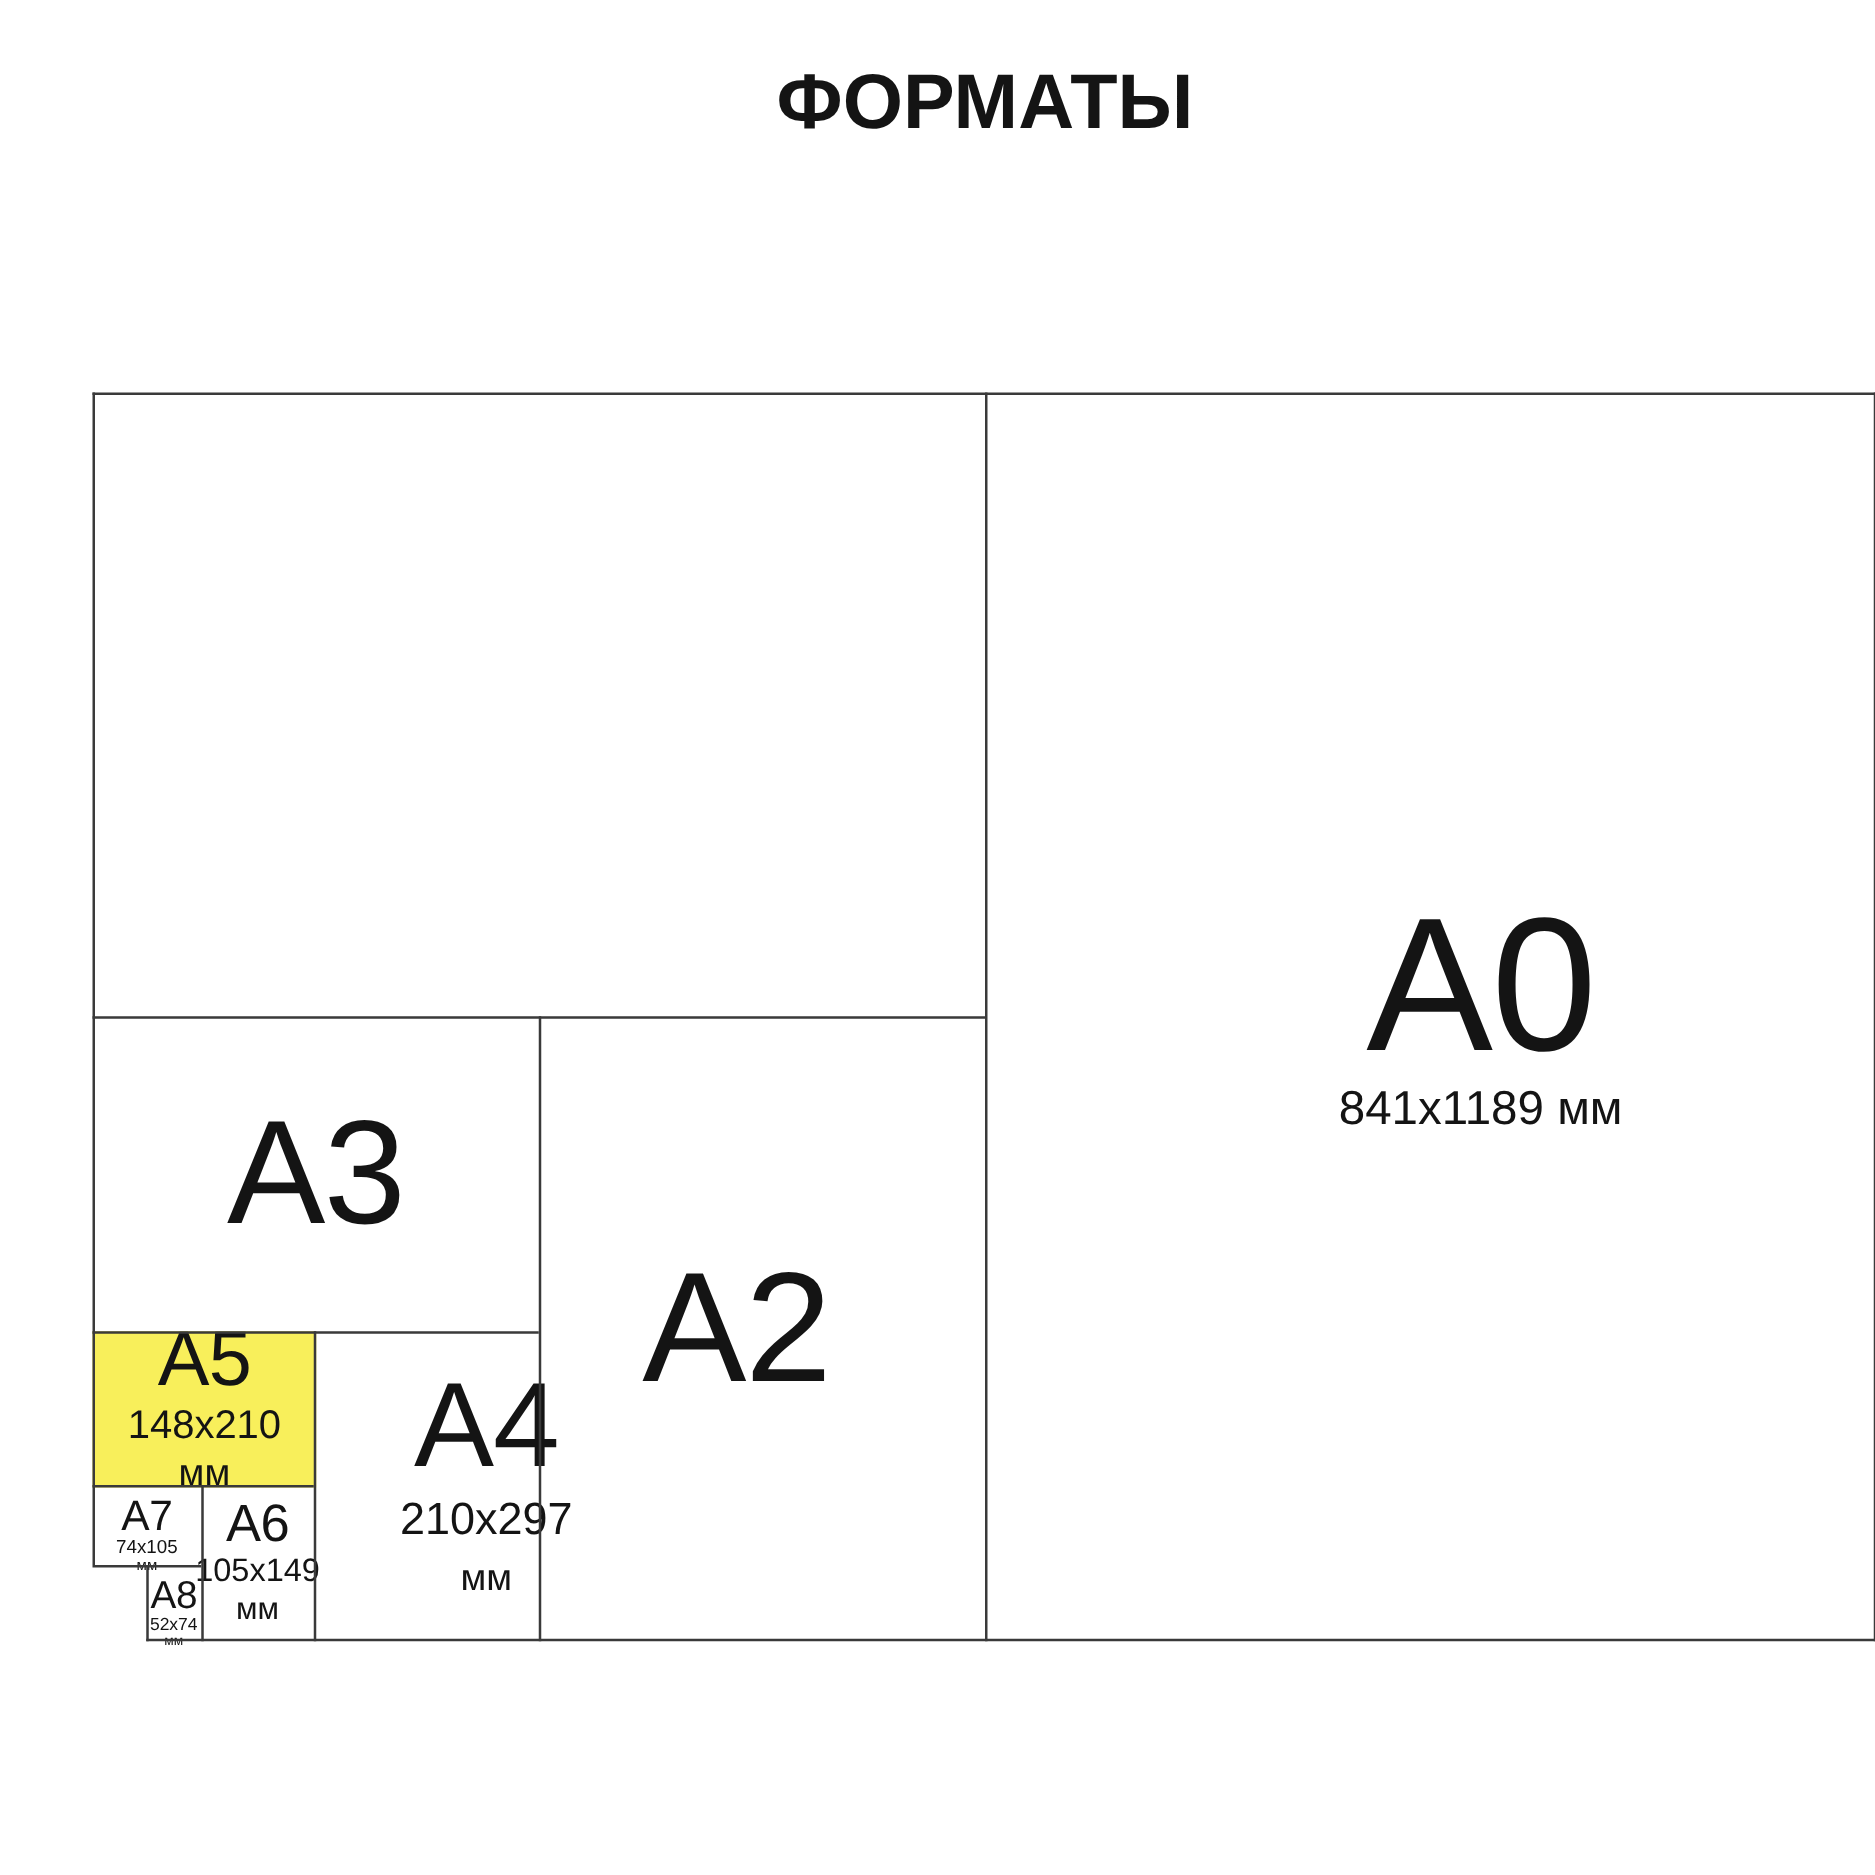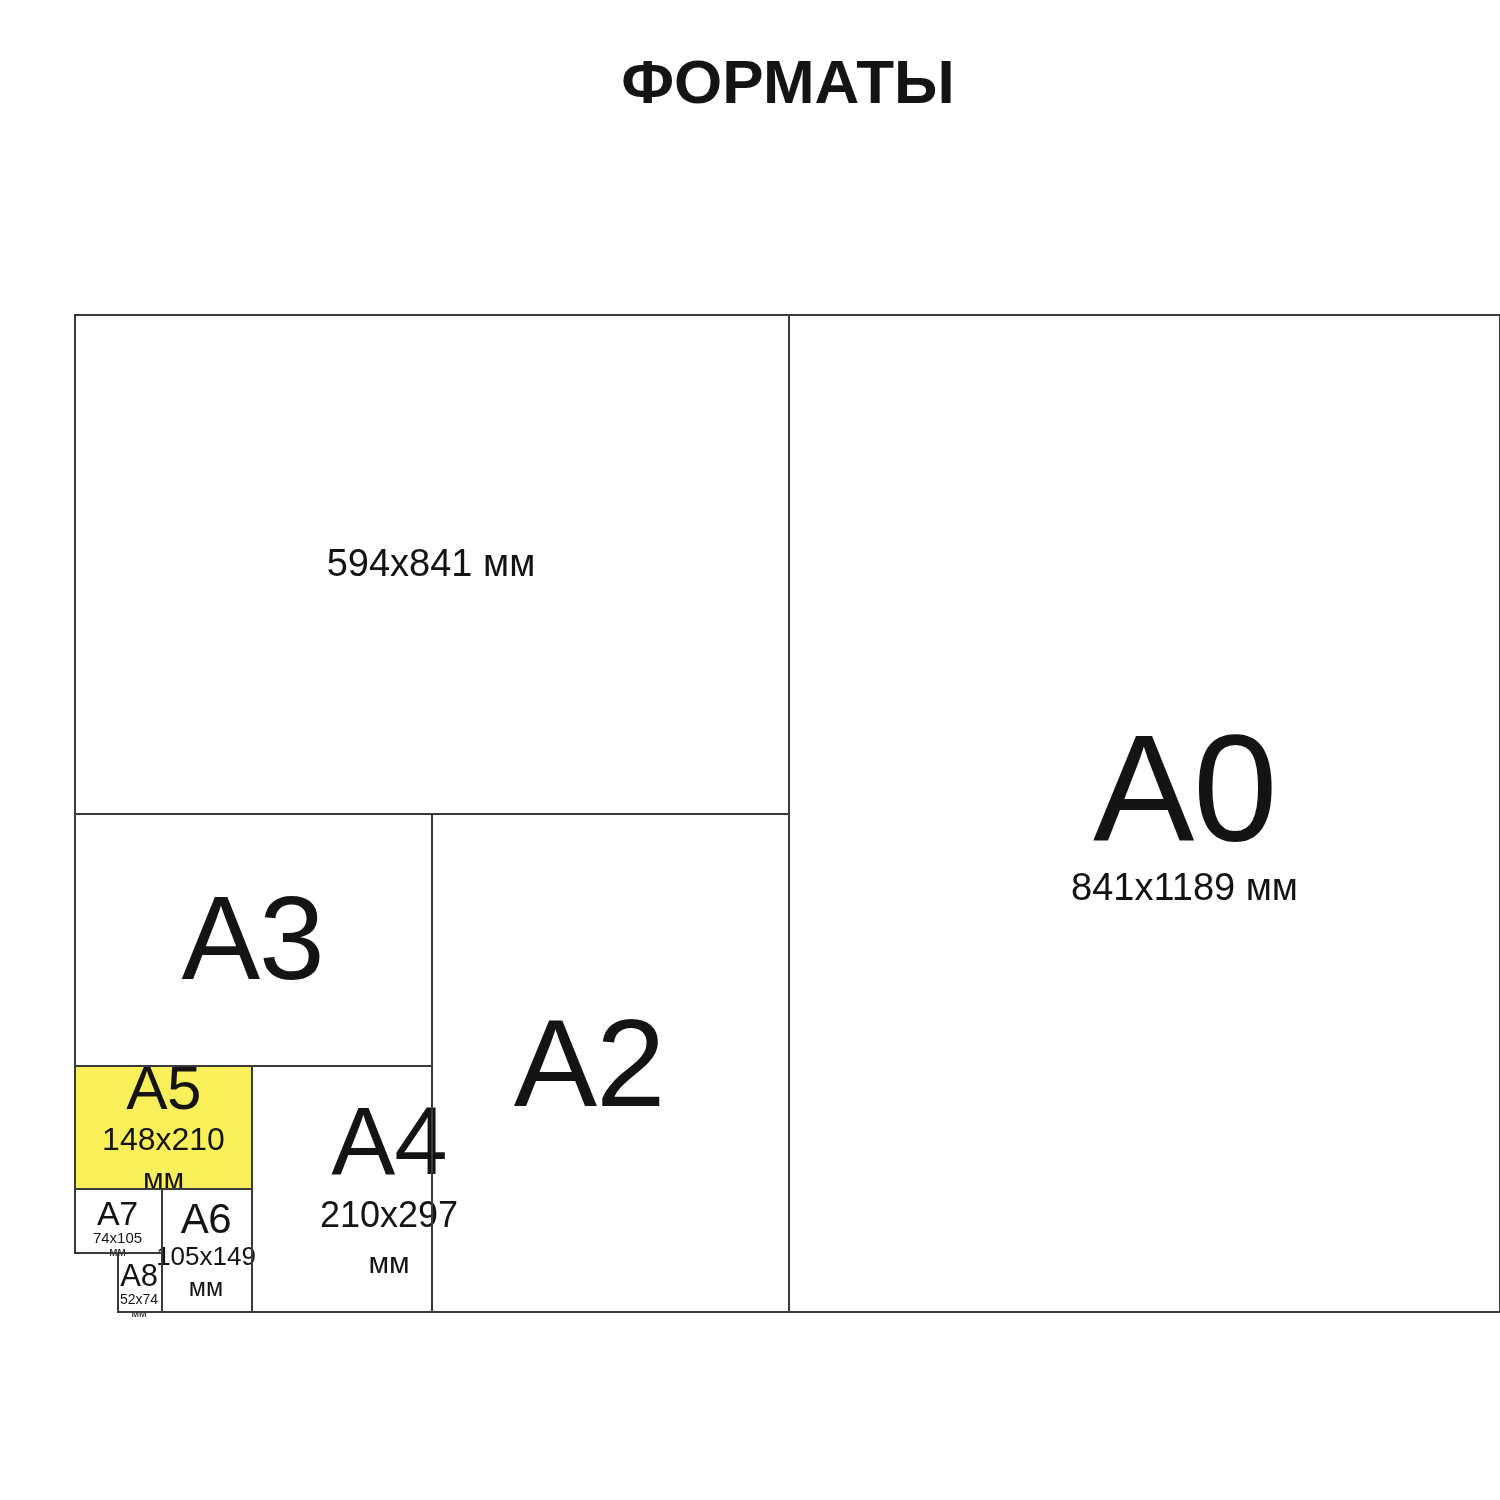--- a/index.html
+++ b/index.html
@@ -91,21 +91,20 @@
 
 <div class="page">
 
   <div class="title">
     <div>ФОРМАТЫ</div>
   </div>
 
   <div>
 
     <div class="box a1">
-      <div class="dims">594x841 мм</div>
     </div>
 
     <div class="box a0">
       <div class="lbl">A0</div>
       <div class="dims">841x1189 мм</div>
     </div>
 
     <div class="box a3">
       <div class="lbl">A3</div>
     </div>

